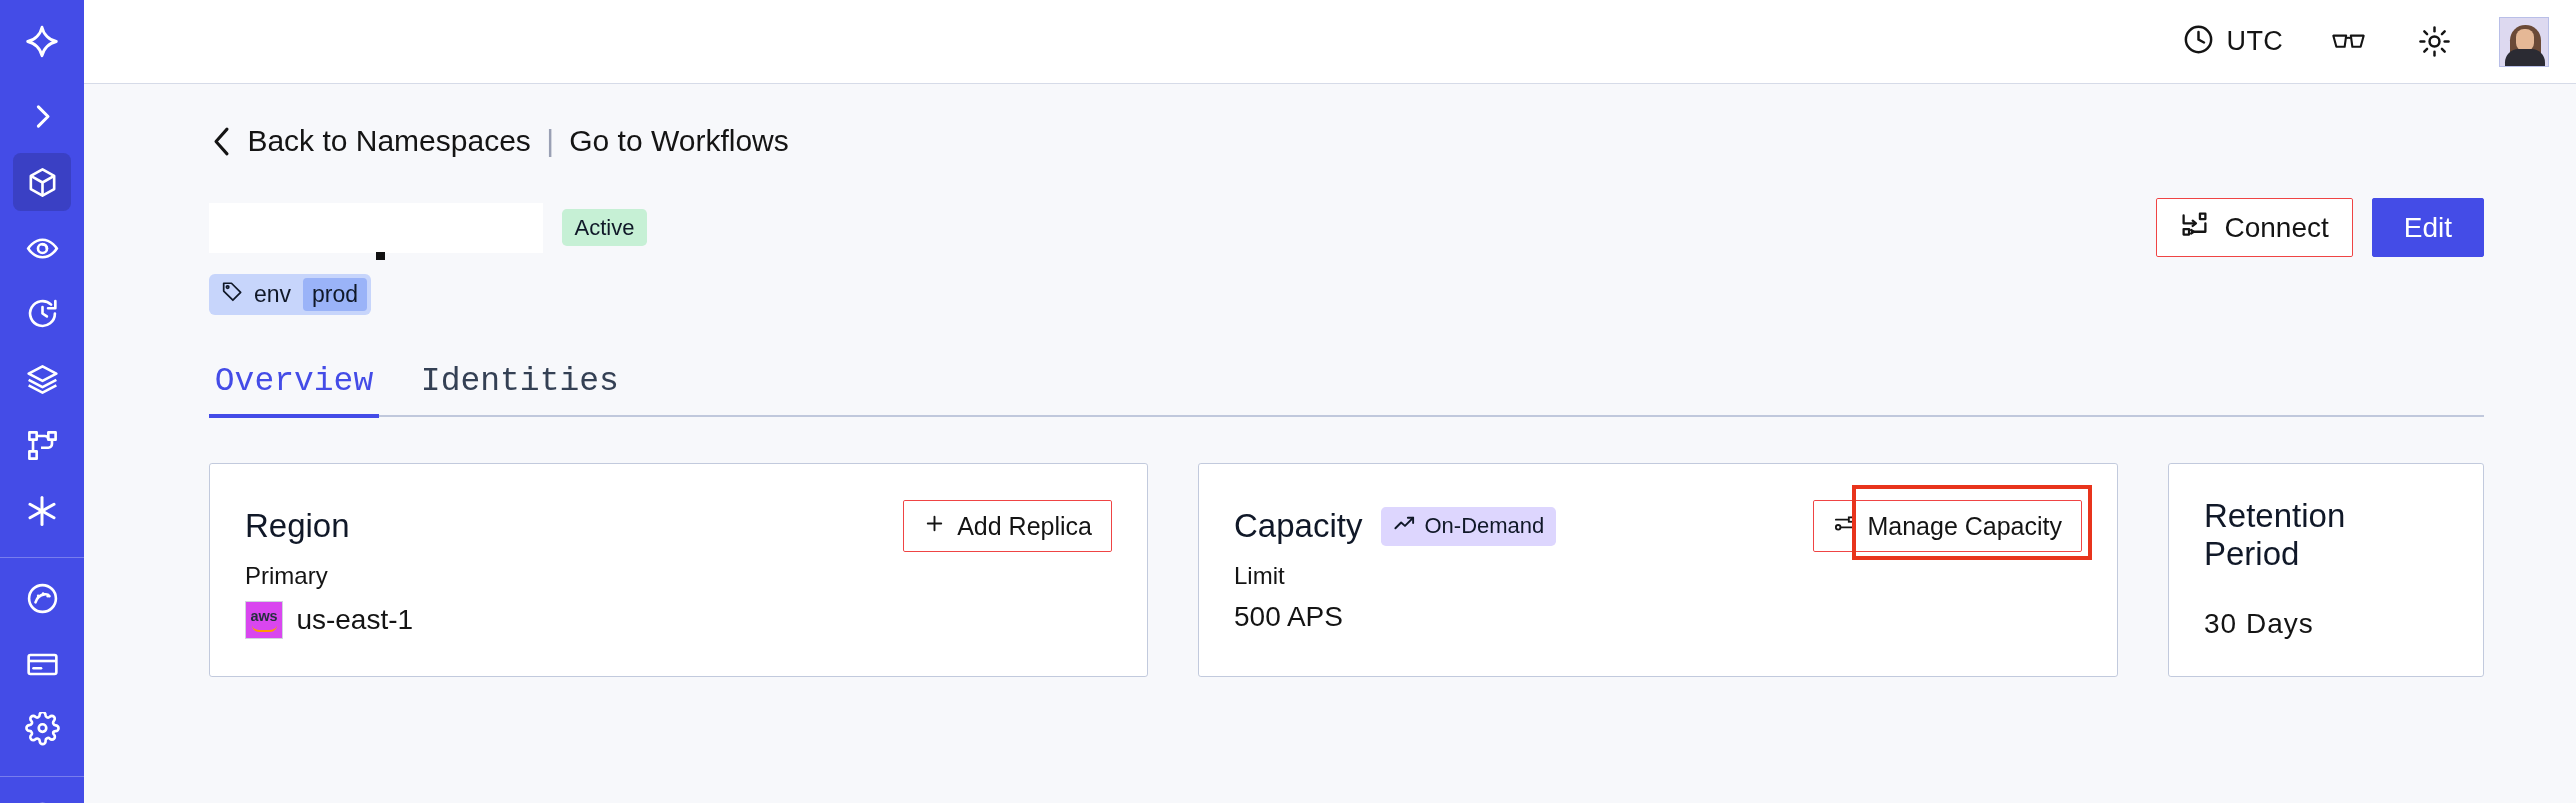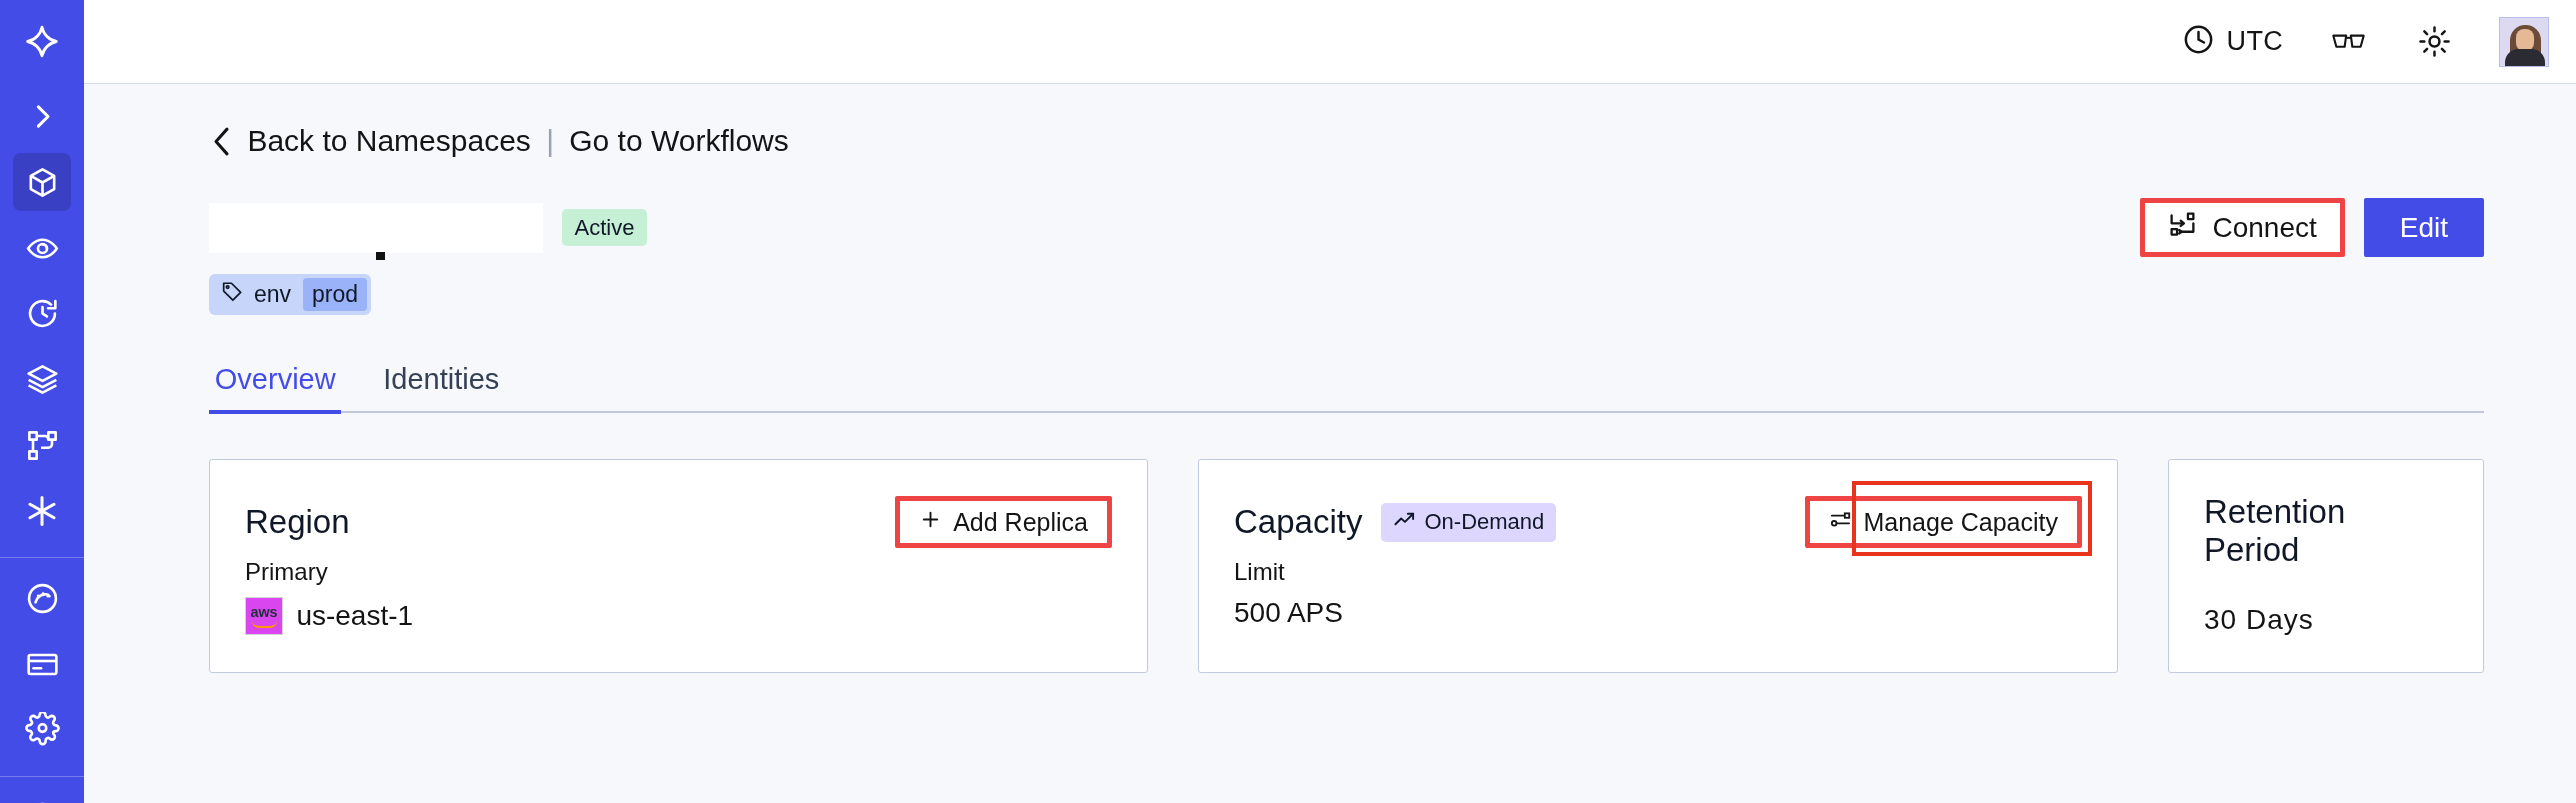--- a/index.html
+++ b/index.html
@@ -94,21 +94,21 @@
   .status-badge {
     margin-left: 19px;
     background: #c6f0d5; color: #101828;
     font-size: 22px; padding: 4.8px 12.5px; border-radius: 4.8px;
     line-height: 1.25;
   }
   .title-actions { margin-left: auto; display: flex; align-items: center; gap: 19px; }
   .btn {
     display: inline-flex; align-items: center; justify-content: center; gap: 15.3px;
     font-size: 28px; height: 59px; padding: 0 23px;
-    border: 5px solid #ef4444; background: #fff; color: #141414;
+    border: 1px solid #ef4444; background: #fff; color: #141414;
     border-radius: 1.9px; cursor: pointer; white-space: nowrap;
   }
   .btn-primary {
     background: #444ce7; border-color: #444ce7; color: #ffffff;
     padding: 1px 31px;
   }
 
   
   .tag-row { margin-top: 17.3px; display: flex; }
   .tag-pill {
@@ -120,23 +120,23 @@
   .tag-val { background: #9ab3f8; border-radius: 3.8px; padding: 2.9px 8.6px; }
 
   
   .tabs {
     margin-top: 48px; display: flex; align-items: flex-end; gap: 36px;
     border-bottom: 2.9px solid #c0c8dc;
     position: relative;
     padding-right: 0;
   }
   .tab {
-    font-size: 29px; color: #344054; padding: 0 5.8px 15.3px 5.8px;
+    font-size: 33px; color: #344054; padding: 0 5.8px 15.3px 5.8px;
     cursor: pointer; position: relative; background: none; border: none;
-    font-family: Liberation Sans, sans-serif;
+    font-family: Liberation Mono, monospace;
   }
   .tab.active { color: #444ce7; }
   .tab.active::after {
     content:""; position:absolute; left:0; right:0; bottom:-2.9px;
     height:3.8px; background:#444ce7;
   }
 
   
   .cards { display: flex; gap: 50px; margin-top: 46px; }
   .card {

